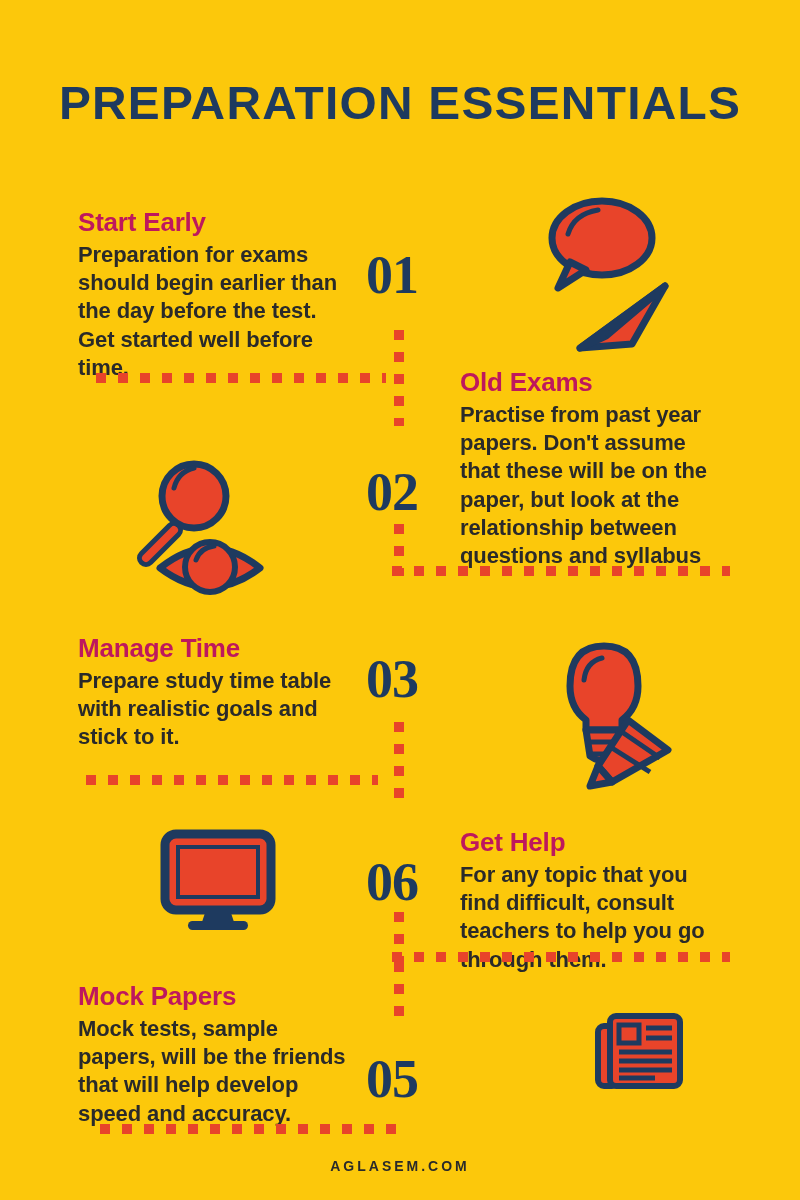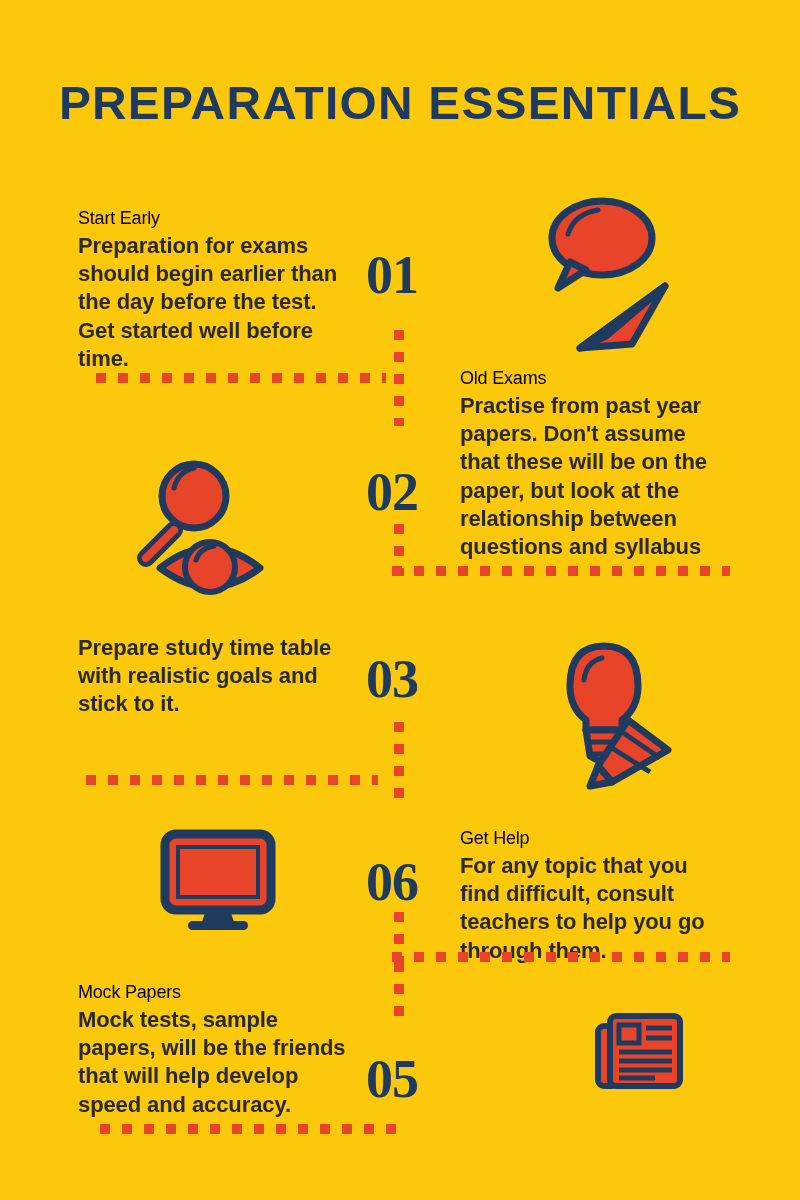--- a/index.html
+++ b/index.html
@@ -31,23 +31,23 @@
     font-weight: bold;
     letter-spacing: 1.2px;
     color: #1E3A5F;
     font-family: "Liberation Sans", sans-serif;
     transform: scaleX(1.04);
   }
 
   
   .block { position: absolute; }
   .heading {
-    color: #000000;
-    font-size: 18px;
-    font-weight: normal;
+    color: #be185d;
+    font-size: 26px;
+    font-weight: bold;
     line-height: 1.12;
     margin: 0 0 4px 0;
     letter-spacing: -0.2px;
   }
   .body-text {
     color: #2A2A2A;
     font-size: 22px;
     font-weight: bold;
     line-height: 1.28;
     margin: 0;
@@ -145,20 +145,21 @@
       <path d="M28 128 Q78 88 128 128 Q78 166 28 128 Z" fill="#E8442A" stroke="#1E3A5F" stroke-width="7" stroke-linejoin="round"></path>
       <circle cx="78" cy="127" r="25" fill="#E8442A" stroke="#1E3A5F" stroke-width="6"></circle>
       <path d="M64 120 Q68 108 82 106" fill="none" stroke="#1E3A5F" stroke-width="5" stroke-linecap="round"></path>
     </svg>
   </div>
 
   <div class="dash-v" style="left:394px; top:524px; height:52px;"></div>
   <div class="dash-h" style="left:392px; top:566px; width:338px;"></div>
 
   <div class="block align-left" style="left:78px; top:634px; width:280px;">
+    <p class="heading">Manage Time</p>
     <p class="body-text">Prepare study time table with realistic goals and stick to it.</p>
   </div>
   <div class="step-num" style="left:366px; top:652px;">03</div>
 
   <div class="icon" style="left:532px; top:632px; width:170px; height:160px;">
     <svg width="170" height="160" viewBox="0 0 170 160">
       <path d="M38 54 Q38 14 72 14 Q106 14 106 54 Q106 76 90 88 L90 98 L54 98 L54 88 Q38 76 38 54 Z" fill="#E8442A" stroke="#1E3A5F" stroke-width="7" stroke-linejoin="round"></path>
       <path d="M54 98 L90 98 L86 124 Q72 134 58 124 Z" fill="#E8442A" stroke="#1E3A5F" stroke-width="7" stroke-linejoin="round"></path>
       <path d="M55 110 L89 110" stroke="#1E3A5F" stroke-width="5"></path>
       <path d="M58 122 L86 122" stroke="#1E3A5F" stroke-width="5"></path>
@@ -207,14 +208,15 @@
       <path d="M51 26 L77 26" stroke="#1E3A5F" stroke-width="5"></path>
       <path d="M24 40 L77 40" stroke="#1E3A5F" stroke-width="5"></path>
       <path d="M24 49 L77 49" stroke="#1E3A5F" stroke-width="5"></path>
       <path d="M24 58 L77 58" stroke="#1E3A5F" stroke-width="5"></path>
       <path d="M24 66 L60 66" stroke="#1E3A5F" stroke-width="5"></path>
     </svg>
   </div>
 
   <div class="dash-h" style="left:100px; top:1124px; width:300px;"></div>
 
+  <div class="footer">AGLASEM.COM</div>
 
 </div>
 
 </body></html>

